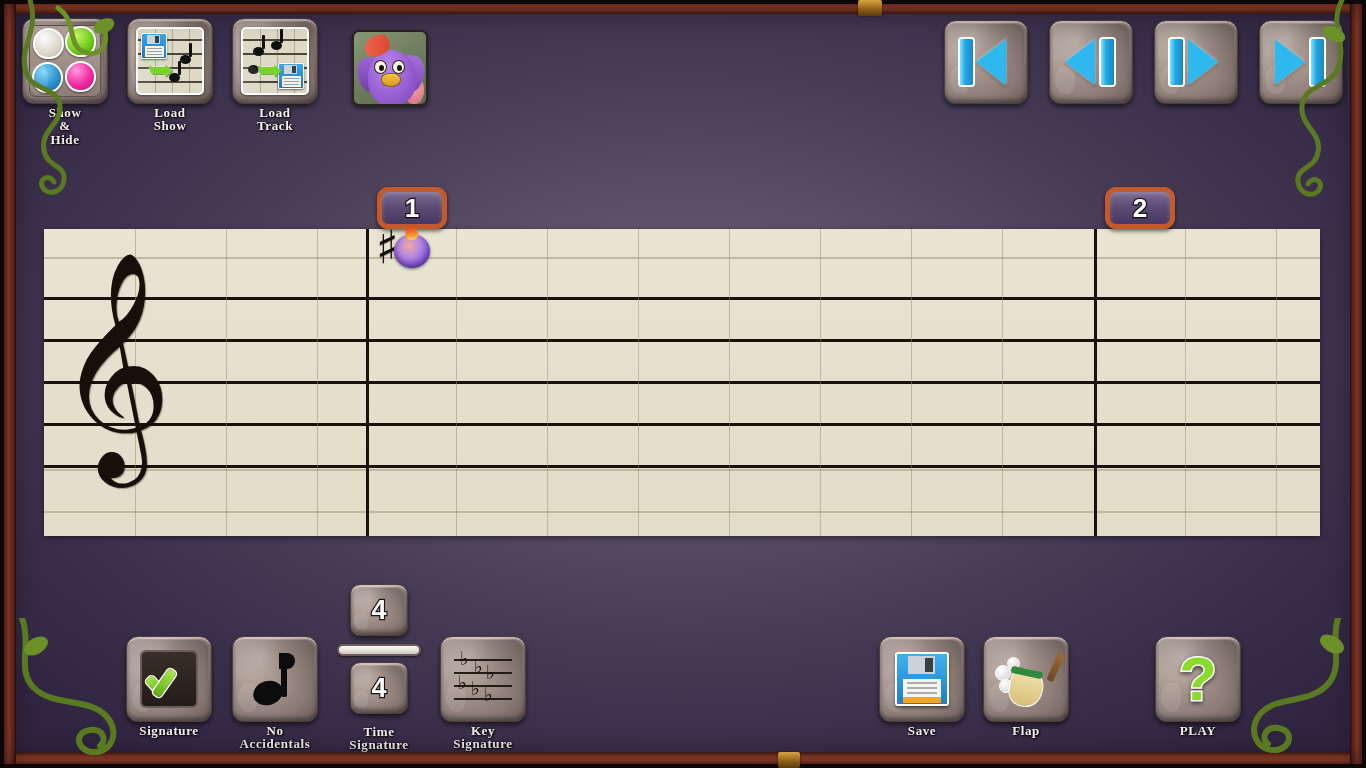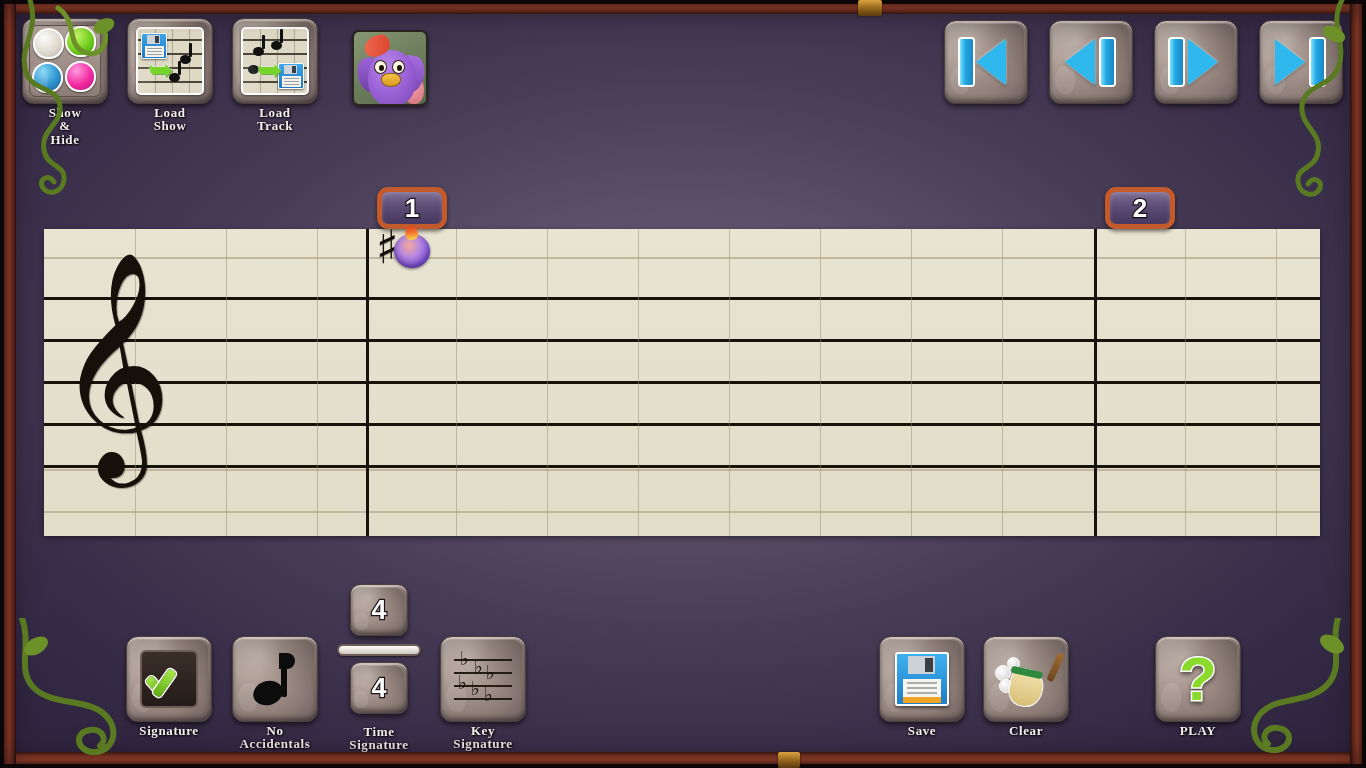--- a/index.html
+++ b/index.html
@@ -525,21 +525,21 @@
 
     <div class="stone bigbtn" style="left:983px;">
       <div class="broom">
         <div class="puff" style="left:-2px; top:14px; width:16px; height:16px;"></div>
         <div class="puff" style="left:2px;  top:28px; width:14px; height:14px;"></div>
         <div class="puff" style="left:10px; top:6px;  width:13px; height:13px;"></div>
         <div class="handle"></div>
         <div class="bristle"></div>
         <div class="band"></div>
       </div>
-      <div class="btn-label">Clear</div>
+      <div class="btn-label">Flap</div>
     </div>
 
     <div class="stone bigbtn" style="left:1155px;">
       <div class="qmark">?</div>
       <div class="btn-label">PLAY</div>
     </div>
 
   </div>
 
   <div class="frame-edge frame-top"></div>

